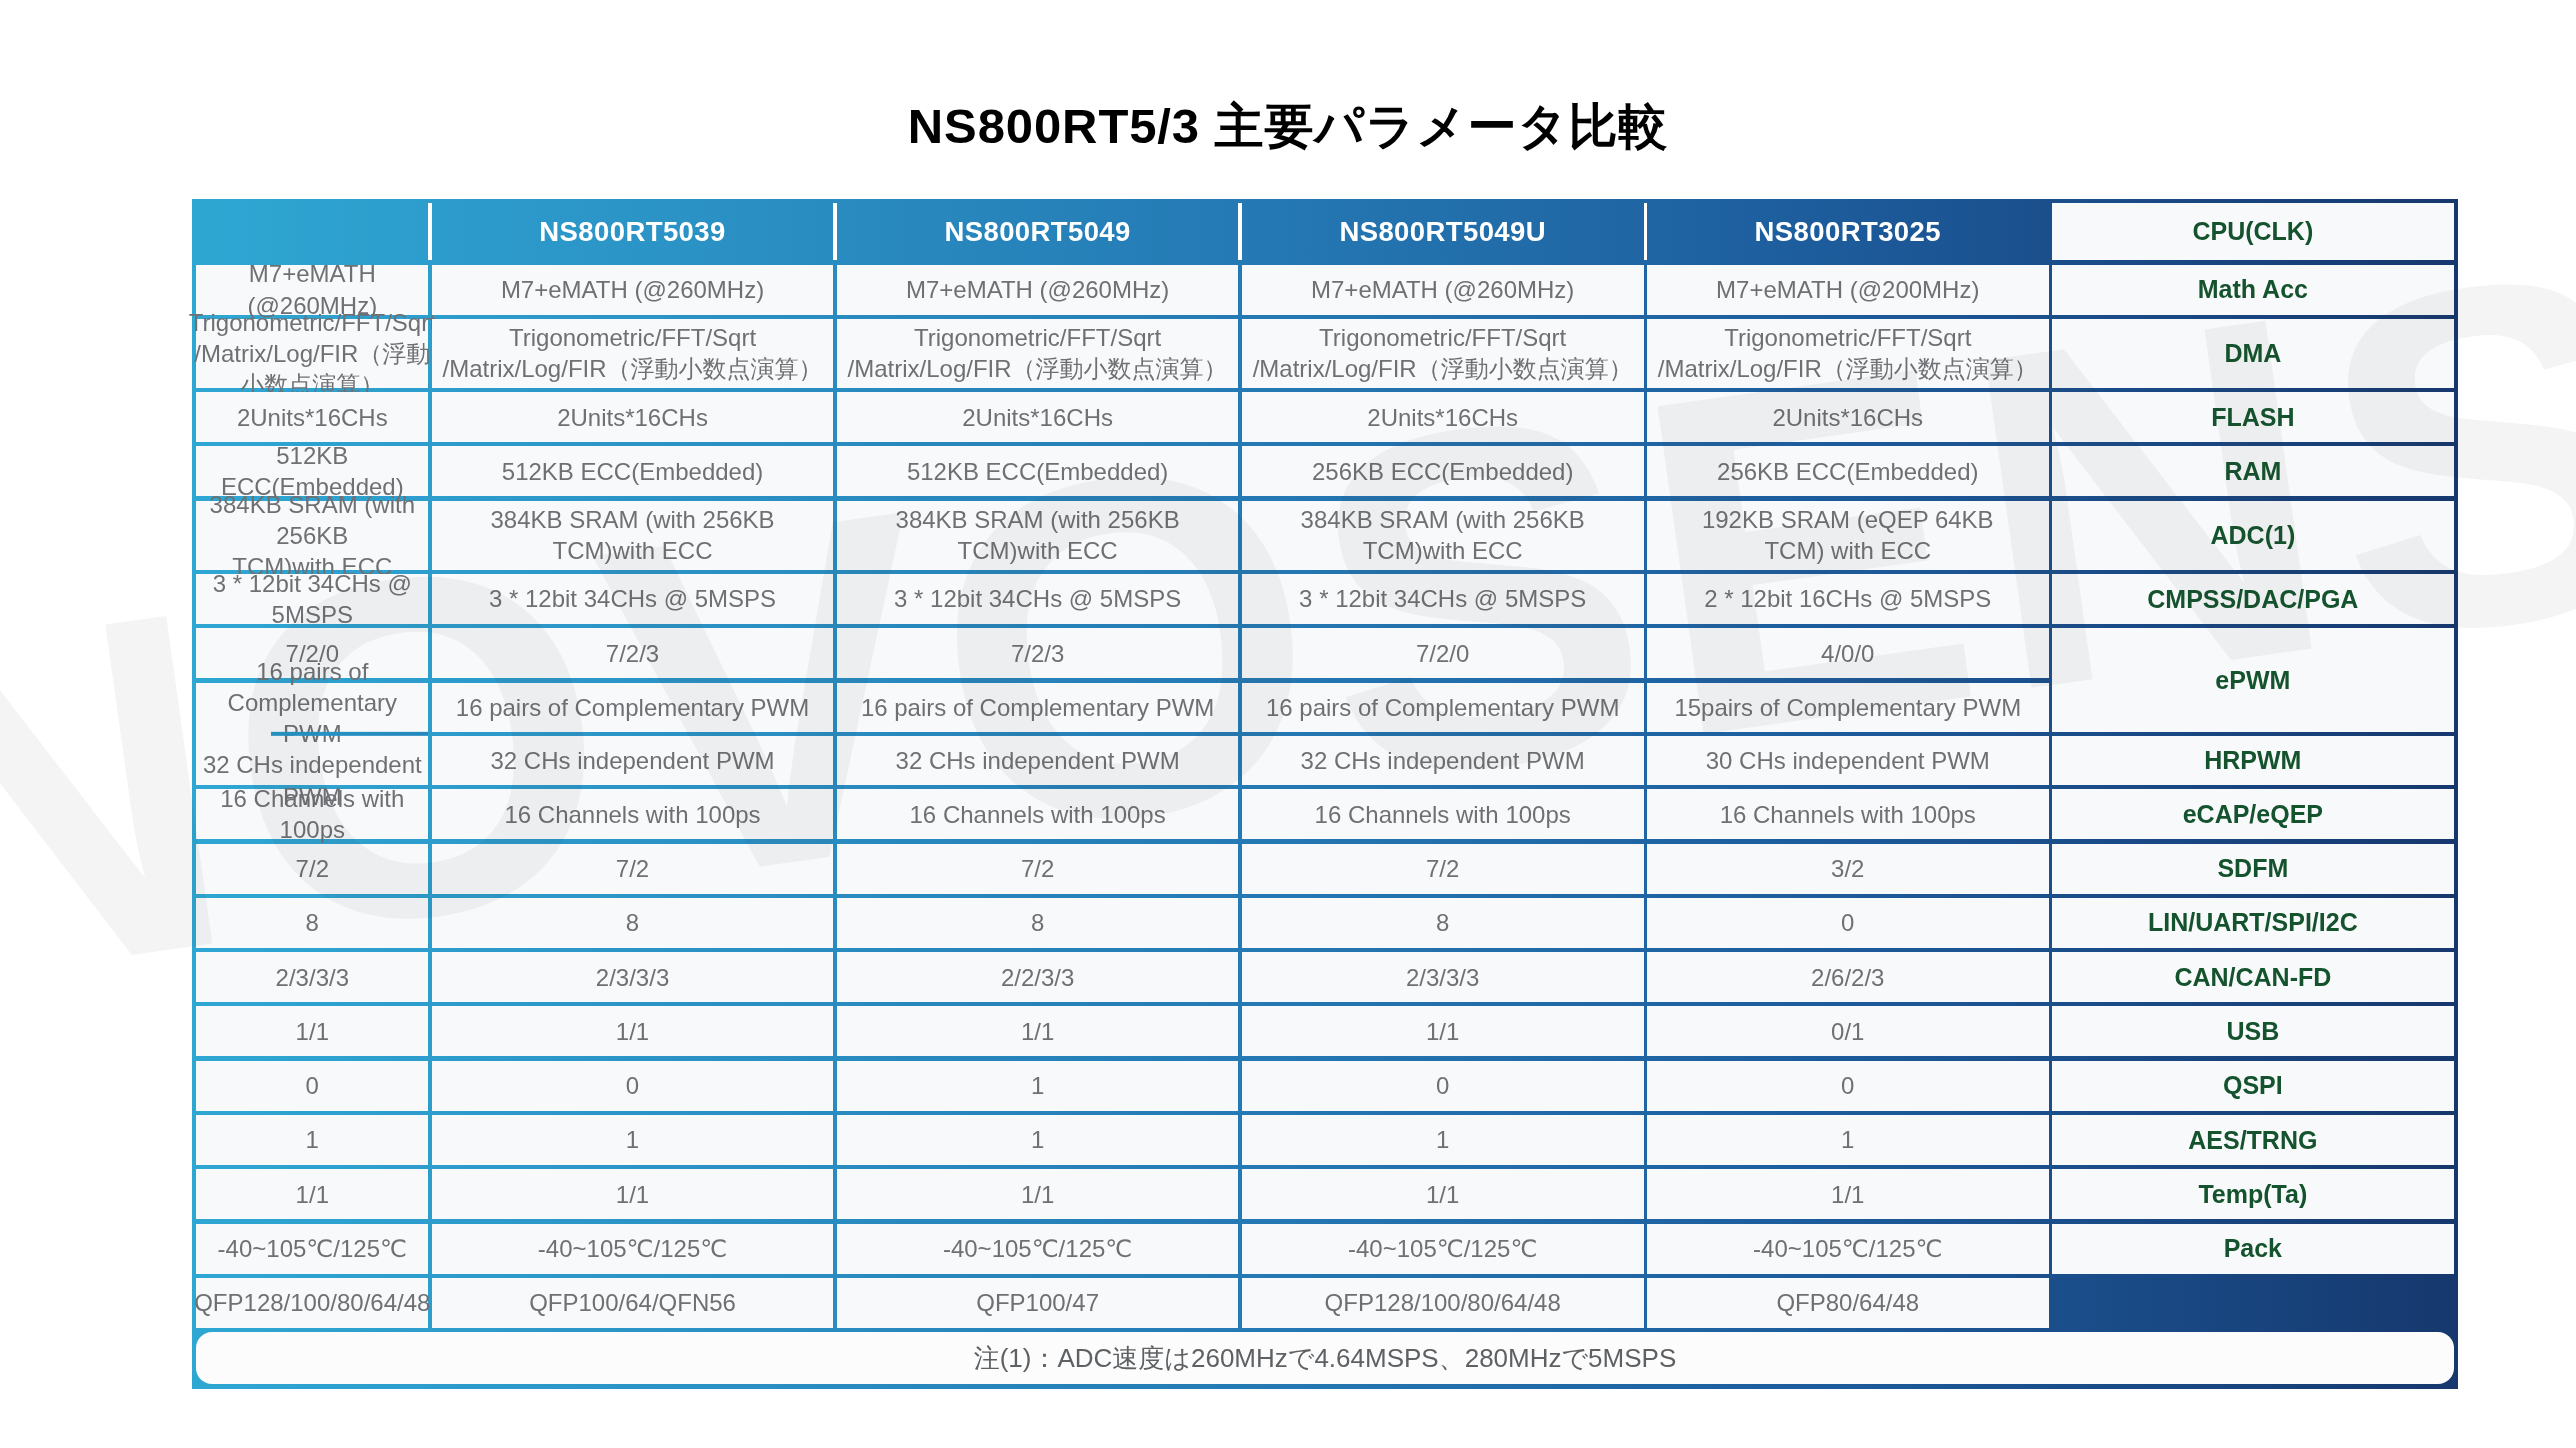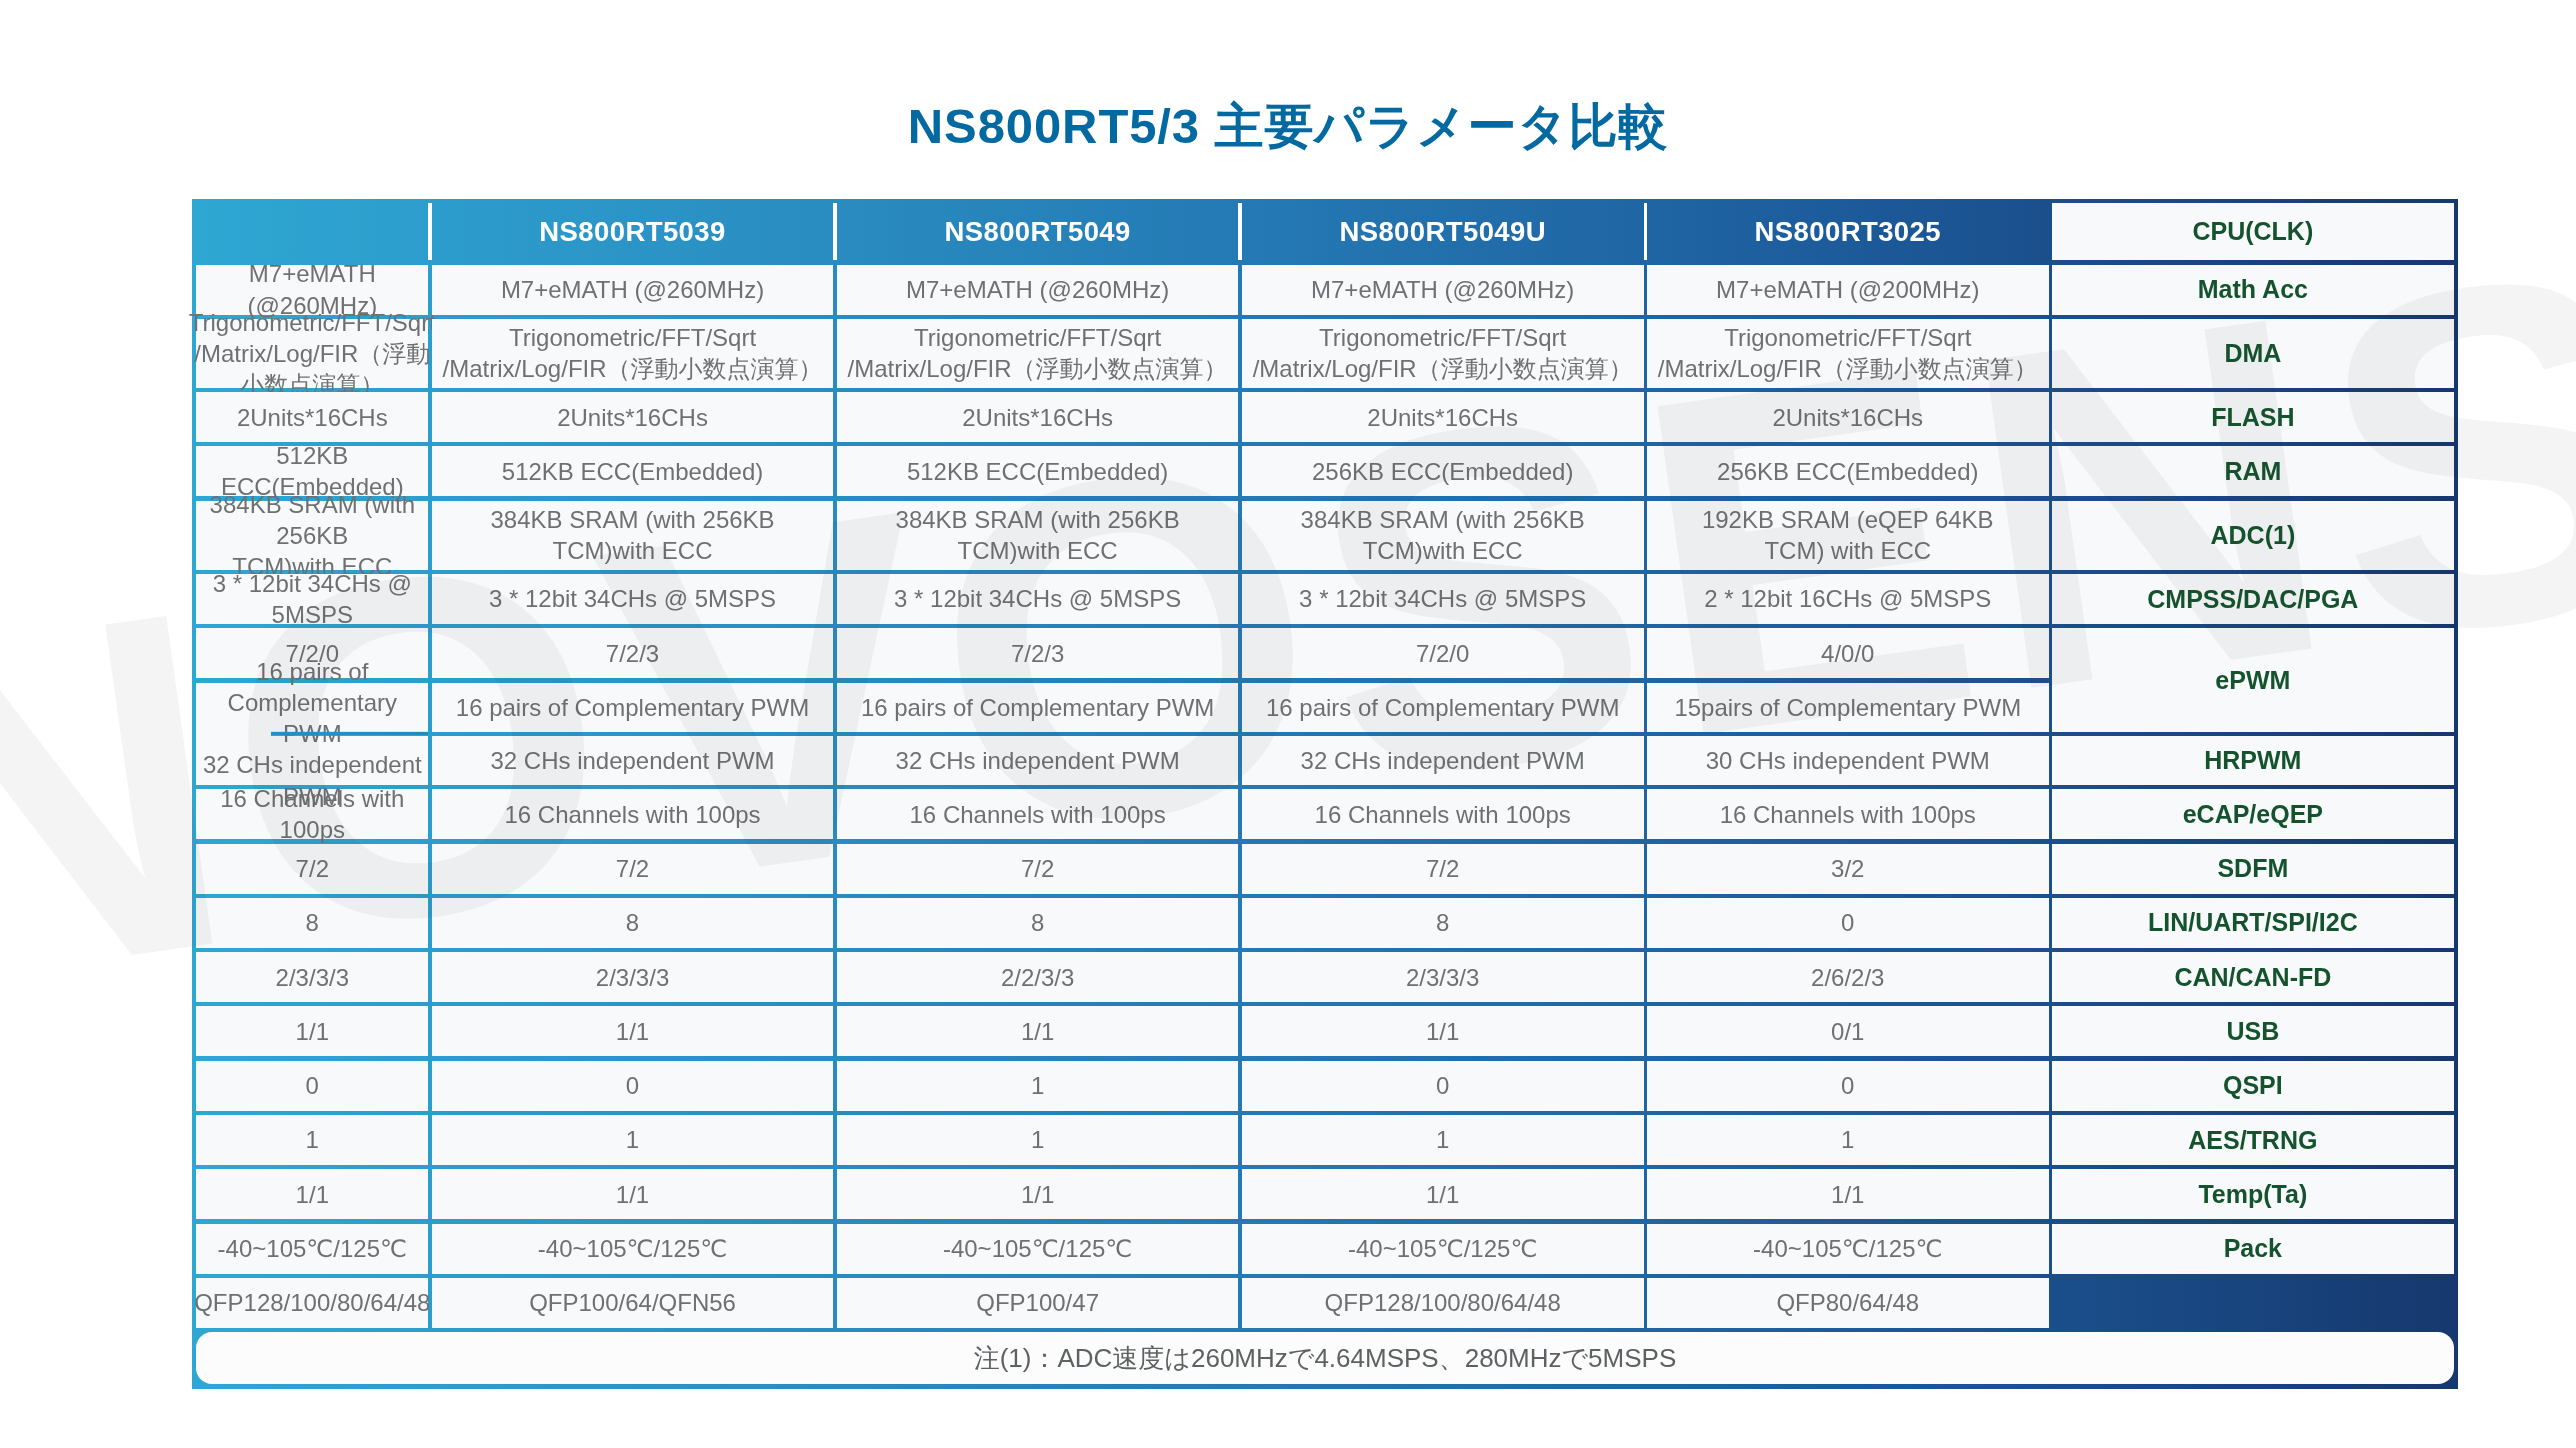--- a/index.html
+++ b/index.html
@@ -1,19 +1,19 @@
 <!DOCTYPE html>
 <html style="font-size:13.7px"><head>
 <meta charset="utf-8">
 <style>
   html,body{margin:0;padding:0;background:#fff;}
   .page{position:relative;width:2576px;height:1449px;background:#ffffff;overflow:hidden;
         font-family:"Liberation Sans","DejaVu Sans",sans-serif;}
   .title{position:absolute;left:0;right:0;top:94px;text-align:center;
-         font-size:49px;font-weight:800;color:#0369a1;letter-spacing:0.9px;}
+         font-size:49px;font-weight:800;color:#000000;letter-spacing:0.9px;}
   .tbl{position:absolute;left:192px;top:199px;width:2266px;box-sizing:border-box;
        display:grid;grid-template-columns:232px repeat(5,1fr);
        grid-template-rows:57px 50px 69px 50px 50px 69px 50px 50px 49px 49px 50px 50px 50px 50px 50px 50px 50px 50px 50px 50px 52px;
        gap:4.3px 3.4px;padding:4.3px;
        background:linear-gradient(90deg,#2EA7D3 0%,#2B92C5 22%,#2478B3 48%,#1D5C9C 72%,#16386E 100%);}
   .hc{position:relative;display:flex;align-items:center;justify-content:center;
       color:#ffffff;font-size:27.5px;font-weight:700;letter-spacing:0.4px;}
   .hc.sep::before{content:"";position:absolute;left:-3.4px;top:0;bottom:0;width:3.4px;background:#ffffff;}
   .lc{background:#F8F9FA;display:flex;align-items:center;justify-content:center;
       font-weight:700;color:#14532d;font-size:25px;text-align:center;}

